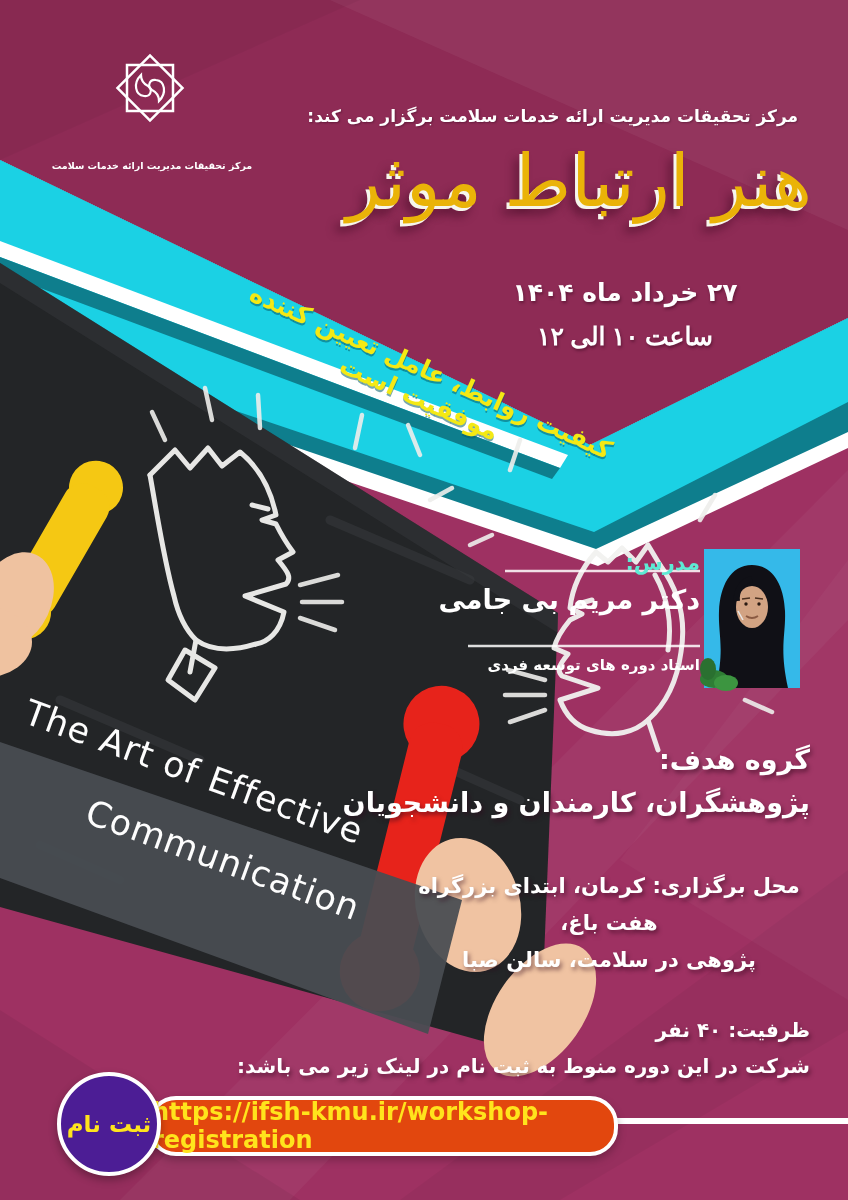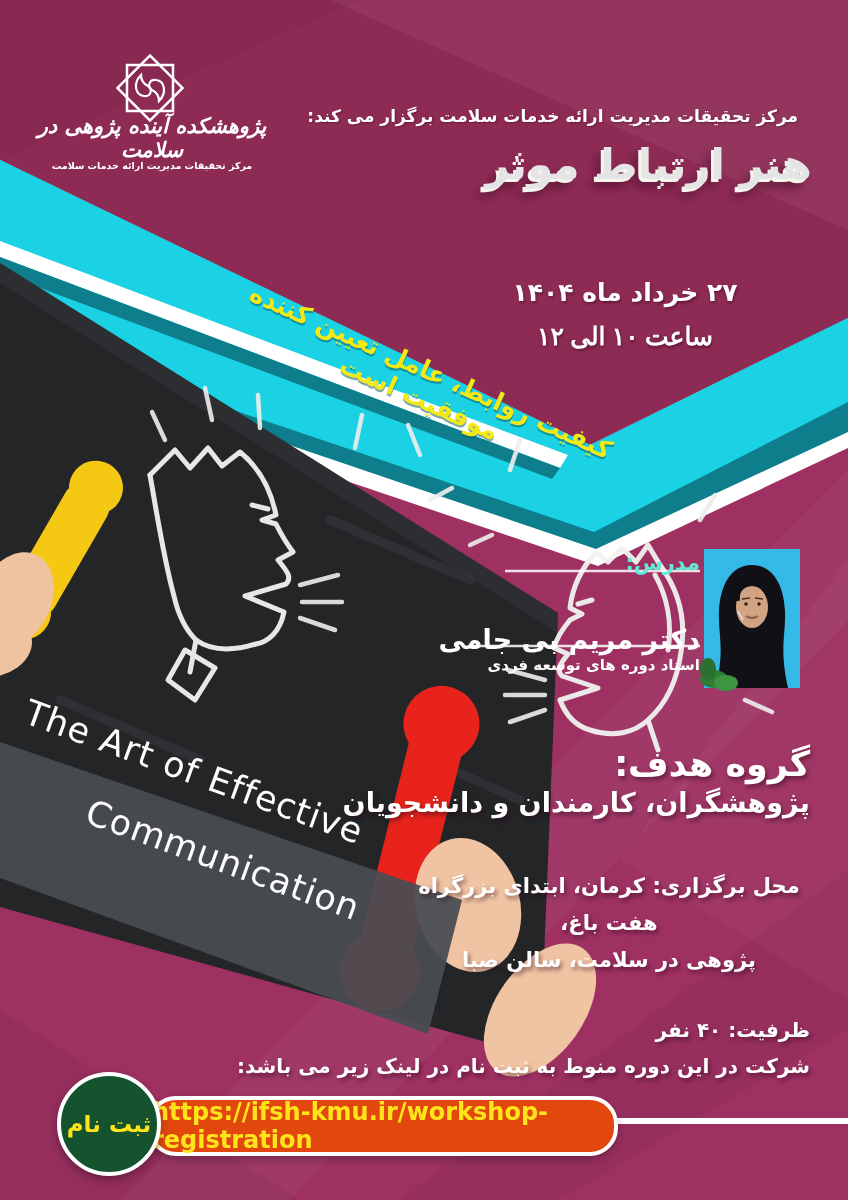--- a/index.html
+++ b/index.html
@@ -3,47 +3,47 @@
 <meta charset="utf-8">
 <style>
   html,body{margin:0;padding:0;background:#444;}
   .poster{position:relative;width:848px;height:1200px;overflow:hidden;background:#9e3162;
           font-family:"DejaVu Sans",sans-serif;}
   svg.bg{position:absolute;left:0;top:0;z-index:0;}
   .txt{position:absolute;z-index:2;color:#fff;}
   .rtl{direction:rtl;unicode-bidi:plugin;}
   .presents{right:50px;top:106px;font-size:17px;font-weight:bold;
             text-shadow:1px 1px 2px rgba(46,5,25,.4);}
-  .title{right:36px;top:142px;font-size:42px;font-weight:bold;color:#e5e5e5;line-height:1.1;
+  .title{right:36px;top:142px;font-size:72px;font-weight:normal;color:#eab308;line-height:1.1;
          text-shadow:-3px 3px 0 #f6f6ec,-7px 8px 10px rgba(60,8,32,.6);}
   .date,.time{left:430px;width:390px;text-align:center;font-size:25px;font-weight:bold;
          text-shadow:1px 2px 3px rgba(46,5,25,.45);}
   .date{top:278px;} .time{top:322px;font-family:Liberation Serif, serif;}
   .banner-quote{left:186px;top:356px;width:478px;text-align:center;font-size:25px;font-weight:bold;
          color:#f4e914;transform:rotate(24deg);transform-origin:center;
          text-shadow:1px 2px 0 rgba(8,95,105,.55);}
   .chalk-cap{color:#fdfdfd;font-size:35px;text-align:center;transform:rotate(20deg);
          transform-origin:center;letter-spacing:1px;}
   .cap1{left:4px;top:752px;width:380px;}
   .cap2{left:58px;top:840px;width:330px;}
   .inst-label{right:148px;top:551px;font-size:21px;font-weight:bold;color:#5eead4;}
-  .inst-name{right:148px;top:584px;font-size:27px;font-weight:bold;margin-top:40px;}
+  .inst-name{right:148px;top:584px;font-size:27px;font-weight:bold;}
   .inst-title{right:148px;top:656px;font-size:15px;font-weight:bold;}
-  .aud-label{right:38px;top:744px;font-size:35px;font-weight:bold;
+  .aud-label{right:38px;top:744px;font-size:27px;font-weight:bold;
          text-shadow:2px 3px 4px rgba(46,5,25,.5);}
   .aud-value{right:38px;top:787px;font-size:27px;font-weight:bold;
          text-shadow:2px 3px 4px rgba(46,5,25,.5);}
   .venue{right:34px;top:868px;width:410px;text-align:center;font-size:21px;font-weight:bold;
          line-height:37px;text-shadow:2px 3px 4px rgba(46,5,25,.5);}
   .capacity{right:38px;top:1018px;font-size:20px;font-weight:bold;
          text-shadow:2px 3px 4px rgba(46,5,25,.5);}
   .reg-note{right:38px;top:1054px;font-size:20px;font-weight:bold;
          text-shadow:2px 3px 4px rgba(46,5,25,.5);}
   .reg-circle{position:absolute;left:57px;top:1072px;width:96px;height:96px;border-radius:50%;
-         background:#14532d;border:4px solid #fff;z-index:6;display:flex;align-items:center;
+         background:#4c1d95;border:4px solid #fff;z-index:6;display:flex;align-items:center;
          justify-content:center;font-size:23px;font-weight:bold;color:#ffe41c;
          box-shadow:0 4px 8px rgba(0,0,0,.3);cursor:pointer;}
   .url-pill{position:absolute;left:148px;top:1096px;width:462px;height:52px;border-radius:28px;
          background:#e2470e;border:4px solid #fff;z-index:5;display:flex;align-items:center;
          justify-content:center;font-size:24px;font-weight:bold;color:#ffe41c;
          box-shadow:0 4px 8px rgba(0,0,0,.25);cursor:pointer;}
   .logo-callig{left:18px;top:114px;width:268px;text-align:center;font-size:21px;font-weight:bold;
          font-style:italic;}
   .logo-sub{left:18px;top:160px;width:268px;text-align:center;font-size:9.5px;font-weight:bold;}
 </style>
@@ -202,16 +202,15 @@
     <div>محل برگزاری: کرمان، ابتدای بزرگراه هفت باغ،</div>
     <div>پژوهی در سلامت، سالن صبا</div>
   </div>
 
   <div class="txt rtl capacity">ظرفیت: ۴۰ نفر</div>
   <div class="txt rtl reg-note">شرکت در این دوره منوط به ثبت نام در لینک زیر می باشد:</div>
 
   <div class="reg-circle rtl">ثبت نام</div>
   <div class="url-pill">https://ifsh-kmu.ir/workshop-registration</div>
 
-  <div class="txt rtl logo-callig">پژوهشکده آینده پژوهی در سلامت</div>
   <div class="txt rtl logo-sub">مرکز تحقیقات مدیریت ارائه خدمات سلامت</div>
 
 </div>
 
 </body></html>

